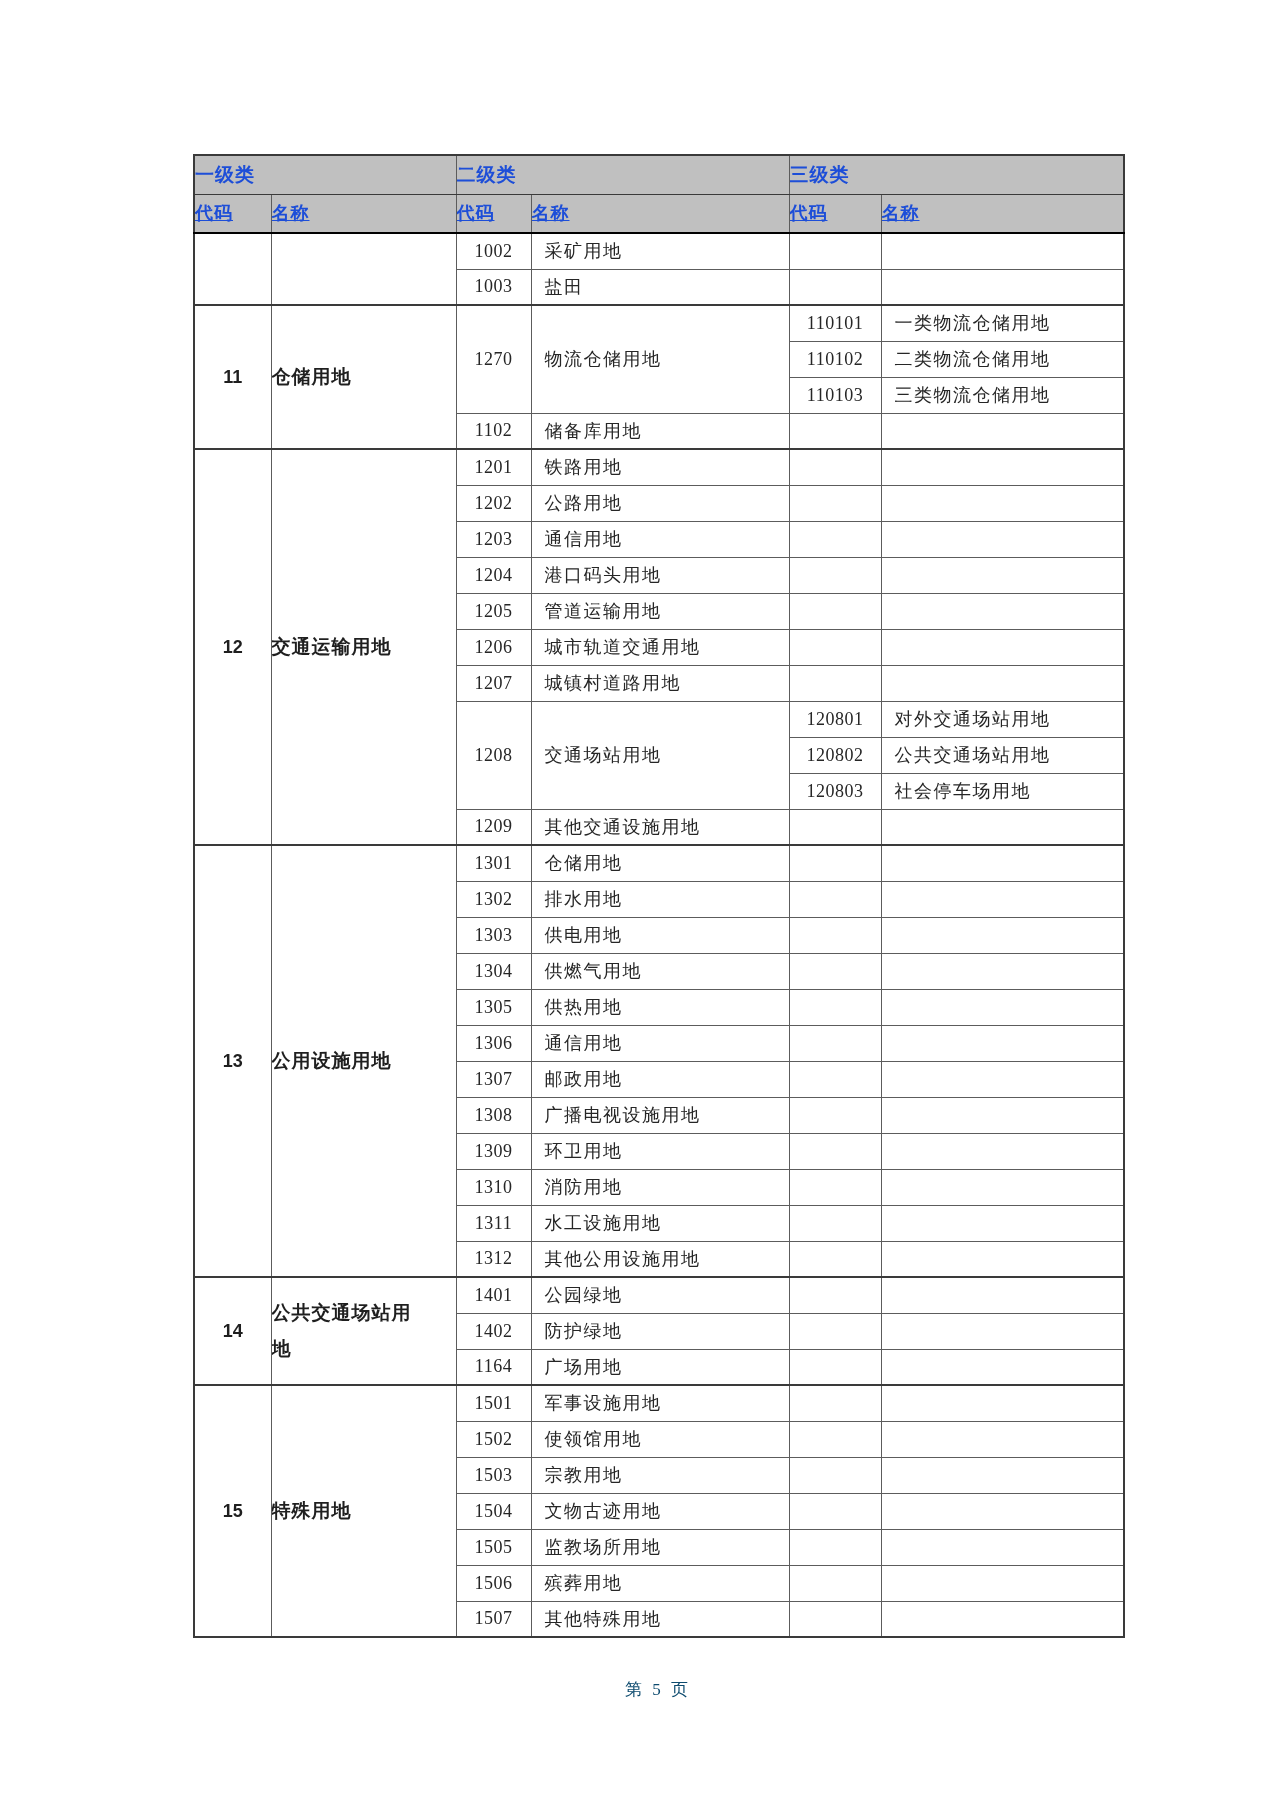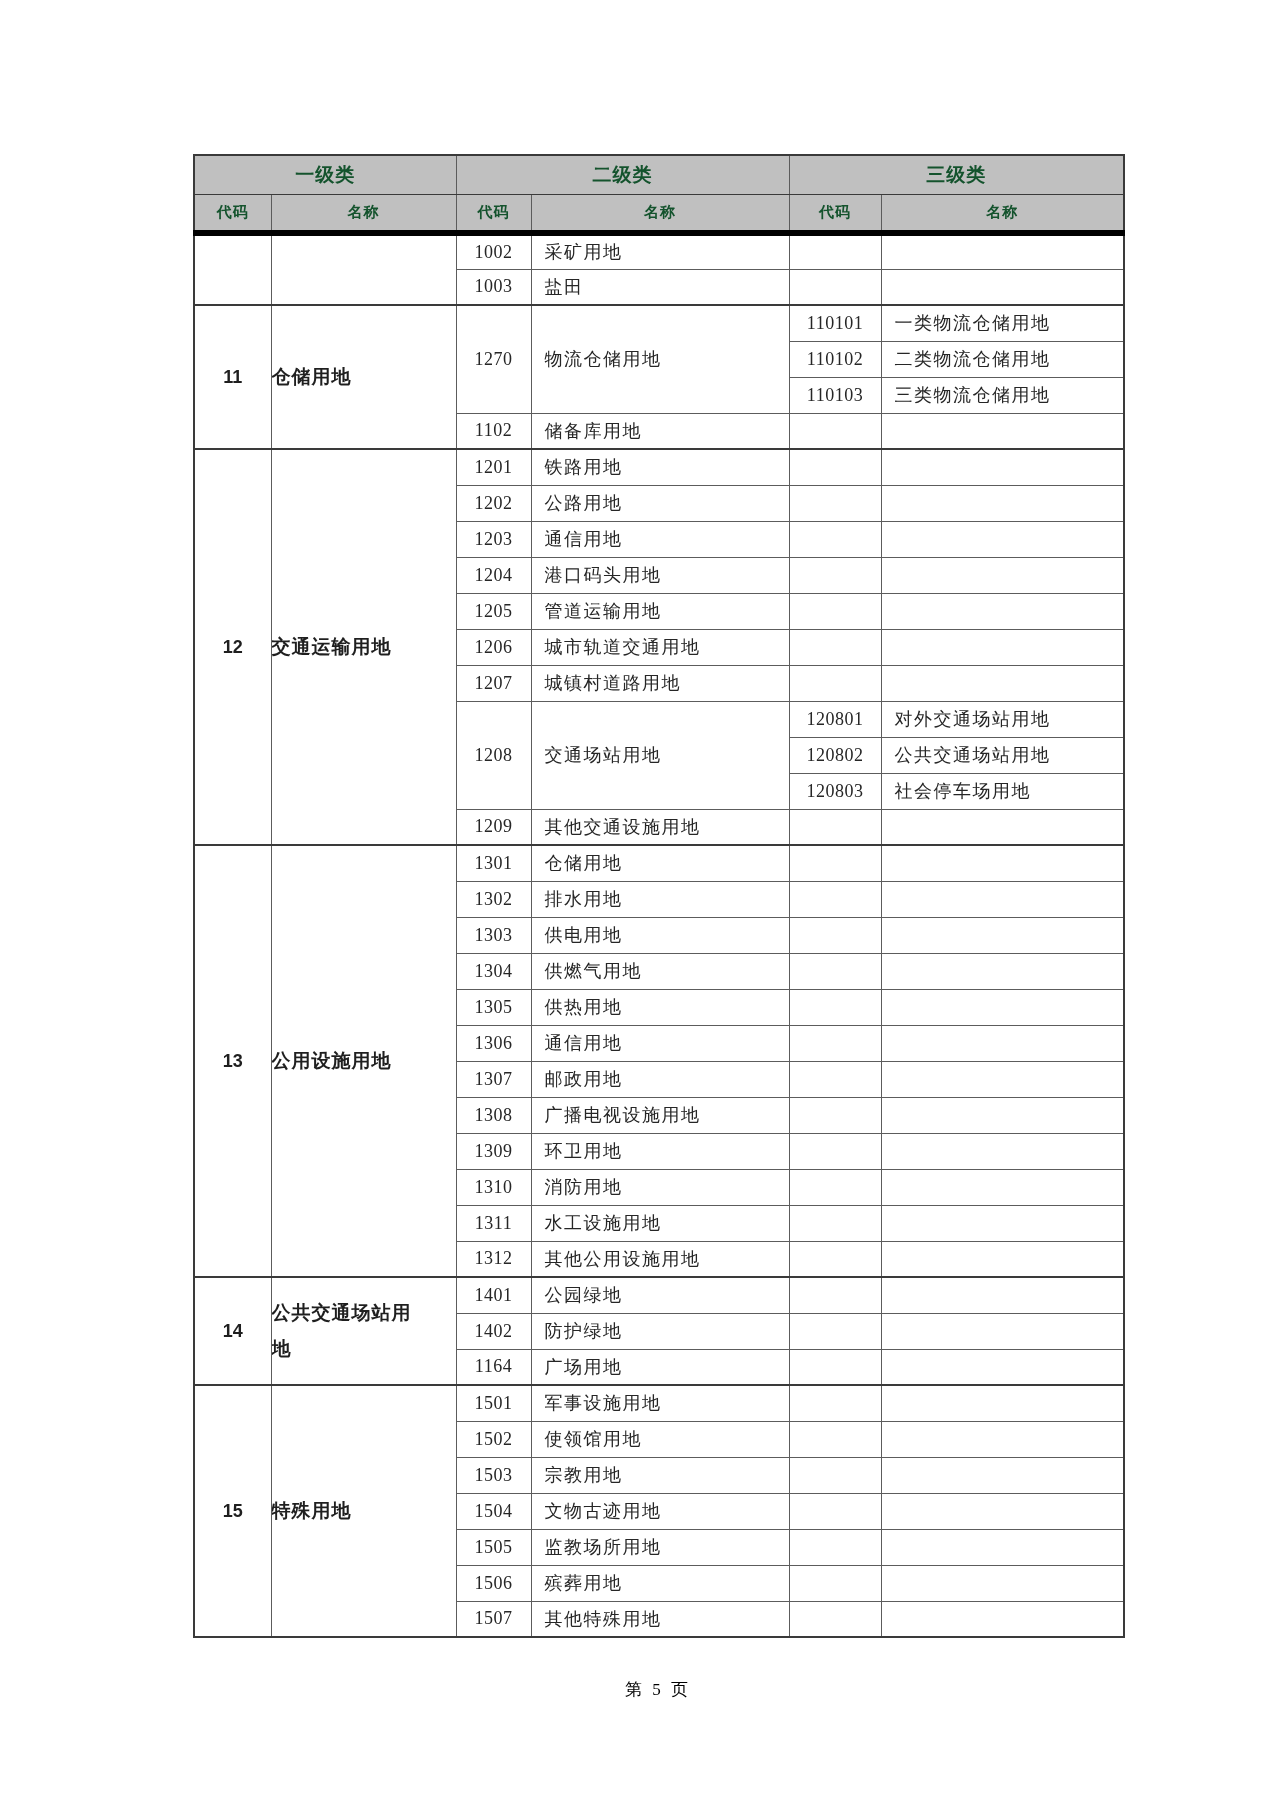--- a/index.html
+++ b/index.html
@@ -28,25 +28,25 @@
     overflow:hidden;
     vertical-align:middle;
     white-space:normal;
   }
   thead tr{height:39px;}
   tbody tr{height:36px;}
   thead th{
     background:#c0c0c0;
     font-family:"Liberation Sans", sans-serif;
     font-weight:bold;
-    color:#14532d;
-    text-align:center;
+    color:#1d4ed8;
+    text-align:left;
   }
   th.level{font-size:19px;letter-spacing:1px;border-bottom:1px solid #3a3a3a;}
-  th.sub{font-size:15px;letter-spacing:1px;border-bottom:6px solid #000000;}
+  th.sub{font-size:18px;letter-spacing:1px;border-bottom:2px solid #000000;text-decoration:underline;}
   tr.sec td{border-top:2px solid #3a3a3a;}
   td.l1-code{
     text-align:center;
     font-family:"Liberation Sans", sans-serif;
     font-weight:bold;
     font-size:18px;
   }
   td.l1-name{
     font-family:"Liberation Sans", sans-serif;
     font-weight:bold;
@@ -71,21 +71,21 @@
     color:#262626;
   }
   .page-footer{
     position:absolute;
     left:193px;
     top:1678px;
     width:930px;
     text-align:center;
     font-size:17px;
     letter-spacing:3px;
-    color:#000000;
+    color:#0c4a6e;
   }
 </style>
 </head>
 <body>
 
 <div class="table-wrap">
   <table>
     <colgroup>
       <col style="width:77px">
       <col style="width:185px">

